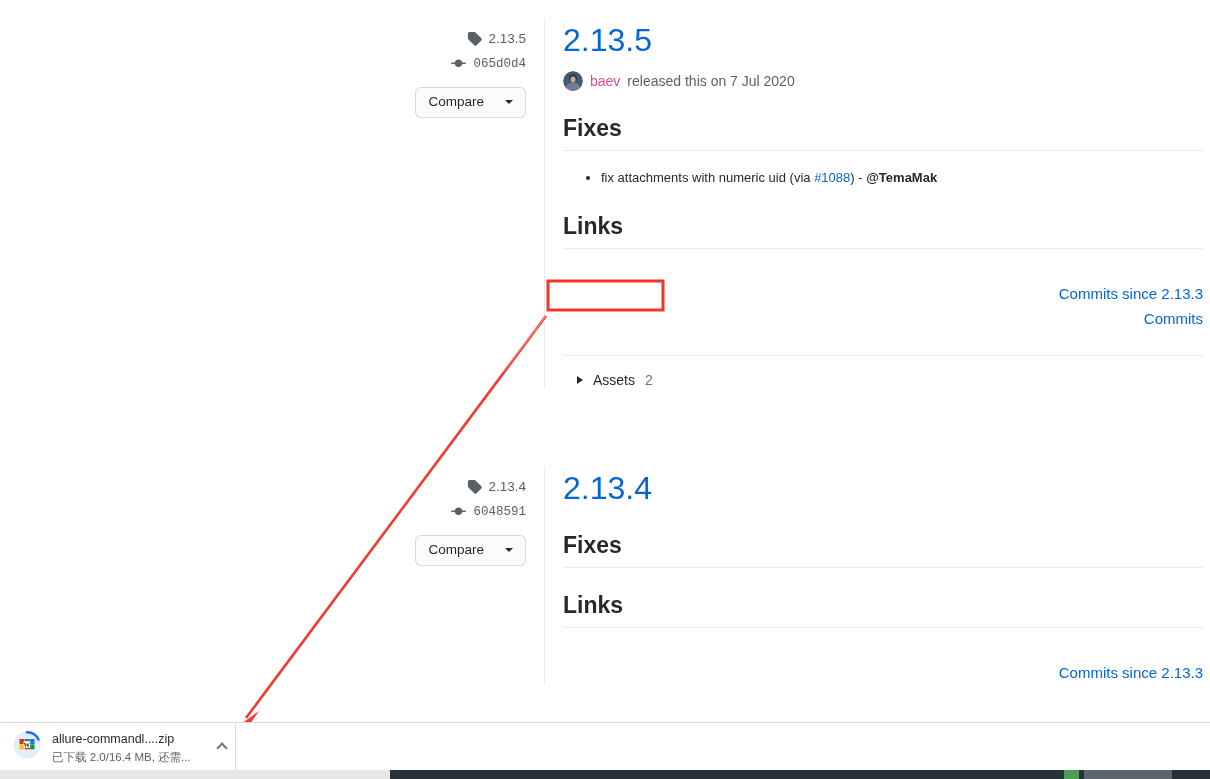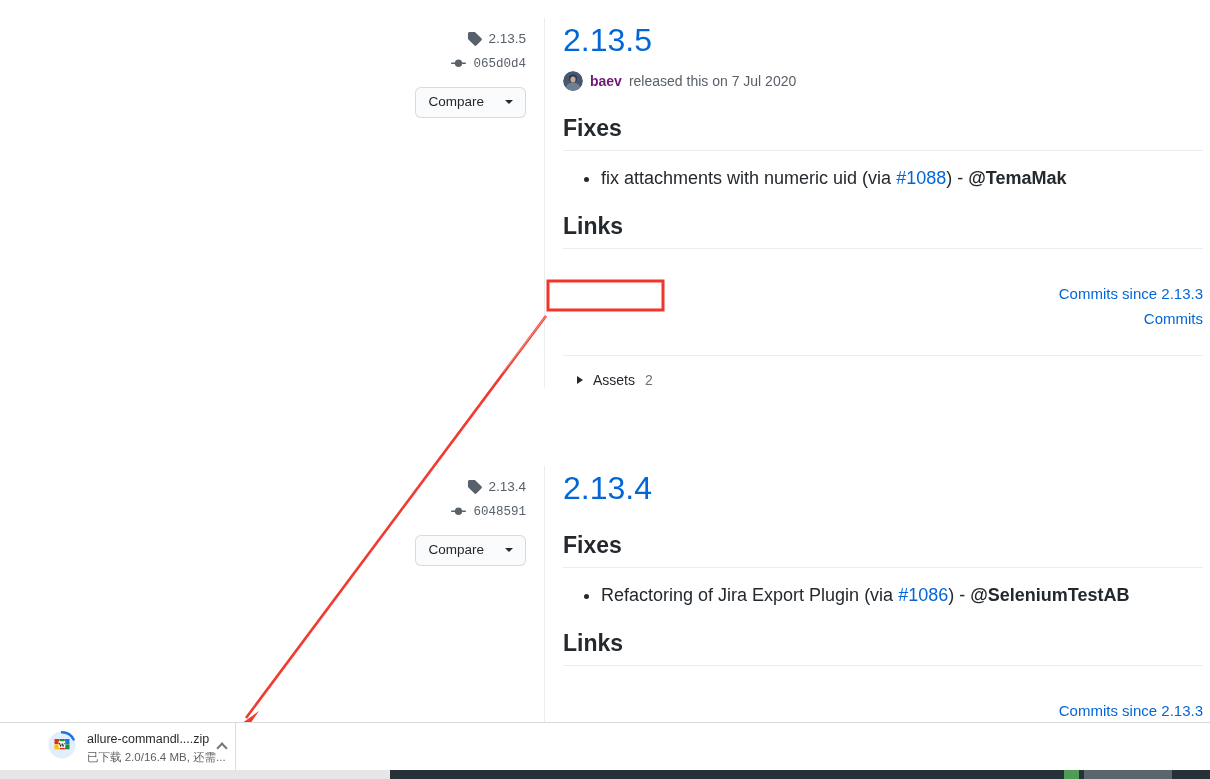--- a/index.html
+++ b/index.html
@@ -69,30 +69,30 @@
   }
   .author-row {
     display: flex; align-items: center; gap: 7px;
     margin-top: 11px;
     font-size: 14px; color: #586069;
   }
   .avatar {
     width: 20px; height: 20px; border-radius: 50%;
     flex: none; overflow: hidden;
   }
-  .author-name { font-weight: bold; color: #701a75; cursor: pointer; }
+  .author-name { font-weight: normal; color: #ec4899; cursor: pointer; }
 
   .md-h2 {
     font-size: 23px; font-weight: bold; color: #24292e;
     margin-top: 24px; padding-bottom: 8px;
     border-bottom: 1px solid #eaecef;
     width: 640px;
   }
   .md-ul { margin-top: 16px; padding-left: 38px; }
-  .md-ul li { font-size: 18px; color: #24292e; line-height: 22px; }
+  .md-ul li { font-size: 13px; color: #24292e; line-height: 22px; }
   .md-ul li b { font-weight: bold; }
   a.inline-link { color: #0366d6; text-decoration: none; cursor: pointer; }
   .links-block { margin-top: 32px; text-align: right; }
   .links-block a {
     display: inline-block;
     color: #0366d6; font-size: 15px; line-height: 25px;
     text-decoration: none; cursor: pointer;
   }
 
   .assets-divider {
@@ -120,21 +120,20 @@
     position: absolute; left: 0; bottom: 9px;
     width: 1210px; height: 48px;
     background: #ffffff;
     border-top: 1px solid #d9d9d9;
   }
   .dl-item {
     position: absolute; left: 0; top: 0;
     width: 236px; height: 47px;
     display: flex; align-items: center;
     border-right: 1px solid #dcdcdc;
-    padding-left: 35px;
   }
   .dl-icon { margin-left: 12px; flex: none; }
   .dl-texts { margin-left: 10px; flex: 1; min-width: 0; }
   .dl-name {
     font-size: 12.5px; color: #2b2b2b; line-height: 16px;
     white-space: nowrap; overflow: hidden;
   }
   .dl-status {
     font-size: 11.5px; color: #5f5f5f; line-height: 15px; margin-top: 2px;
     white-space: nowrap; overflow: hidden;
@@ -273,23 +272,20 @@
             <span>Compare</span>
             <span class="caret"></span>
           </button>
         </div>
       </div>
 
       <div class="rel-body">
         <a class="rel-title">2.13.4</a>
 
         <div class="md-h2">Fixes</div>
-        <ul class="md-ul">
-          <li><span>Refactoring of Jira Export Plugin (via </span><a class="inline-link">#1086</a><span>) - </span><b>@SeleniumTestAB</b></li>
-        </ul>
 
         <div class="md-h2">Links</div>
         <div class="links-block">
           <a>Commits since 2.13.3</a>
         </div>
       </div>
     </div>
   </div>
 
   <svg id="annot">

